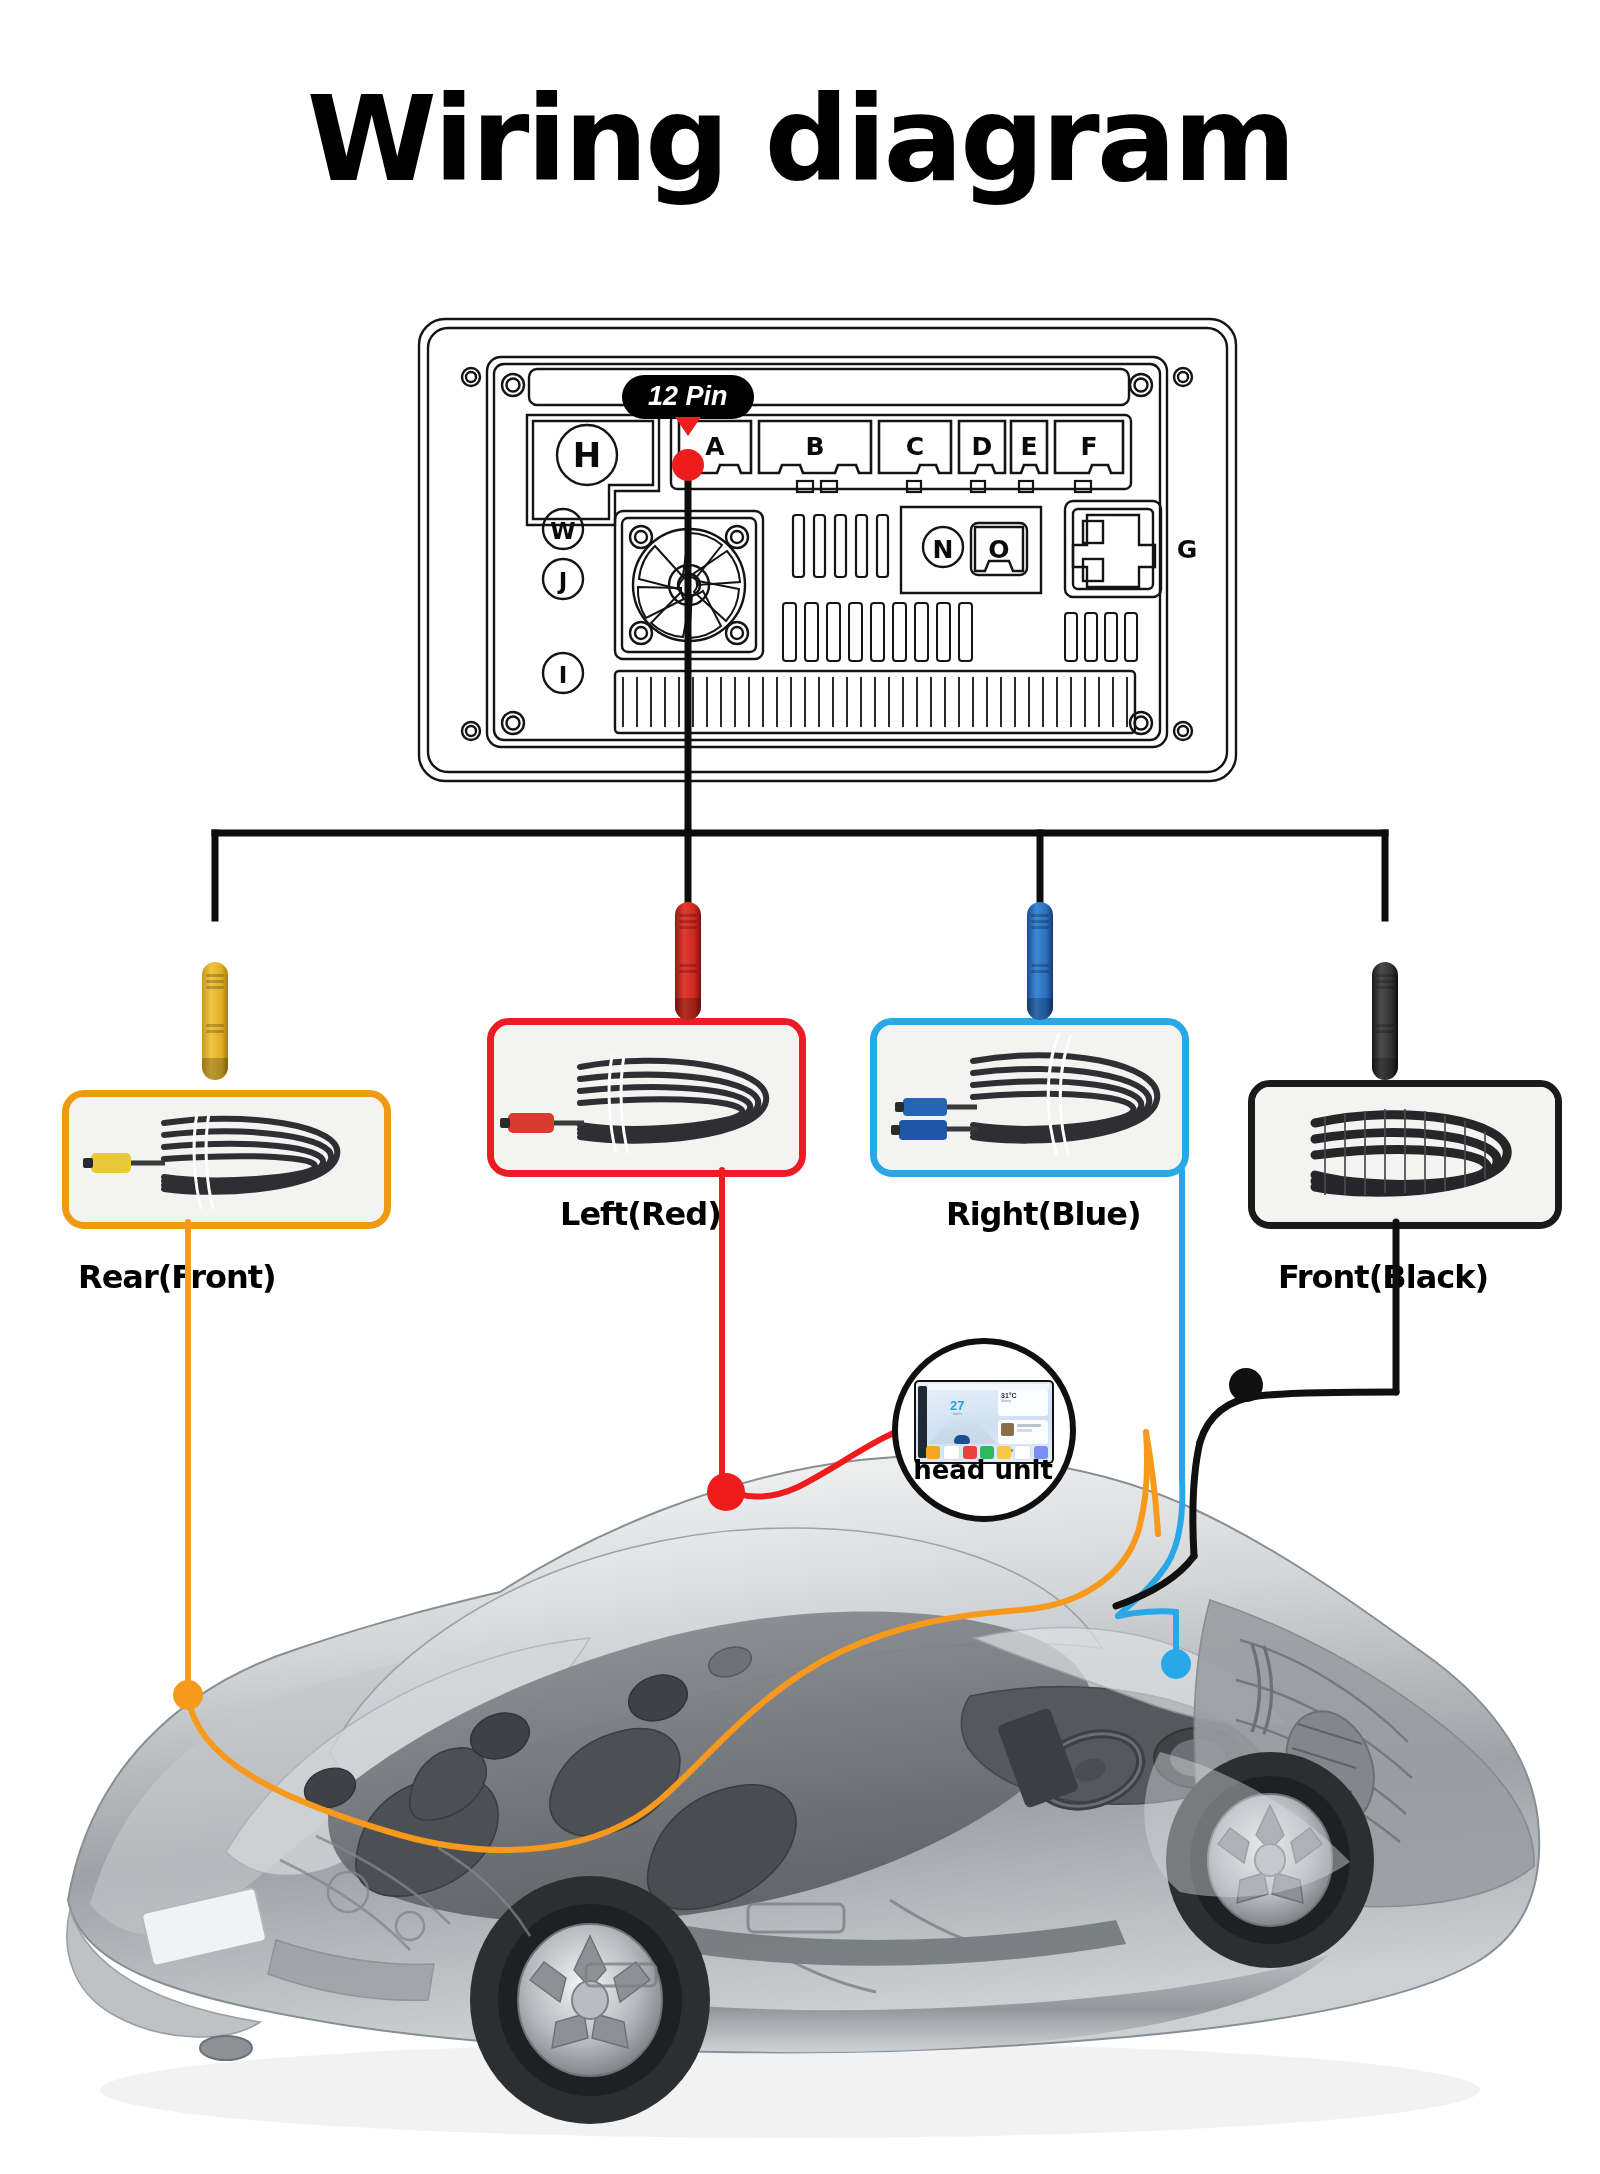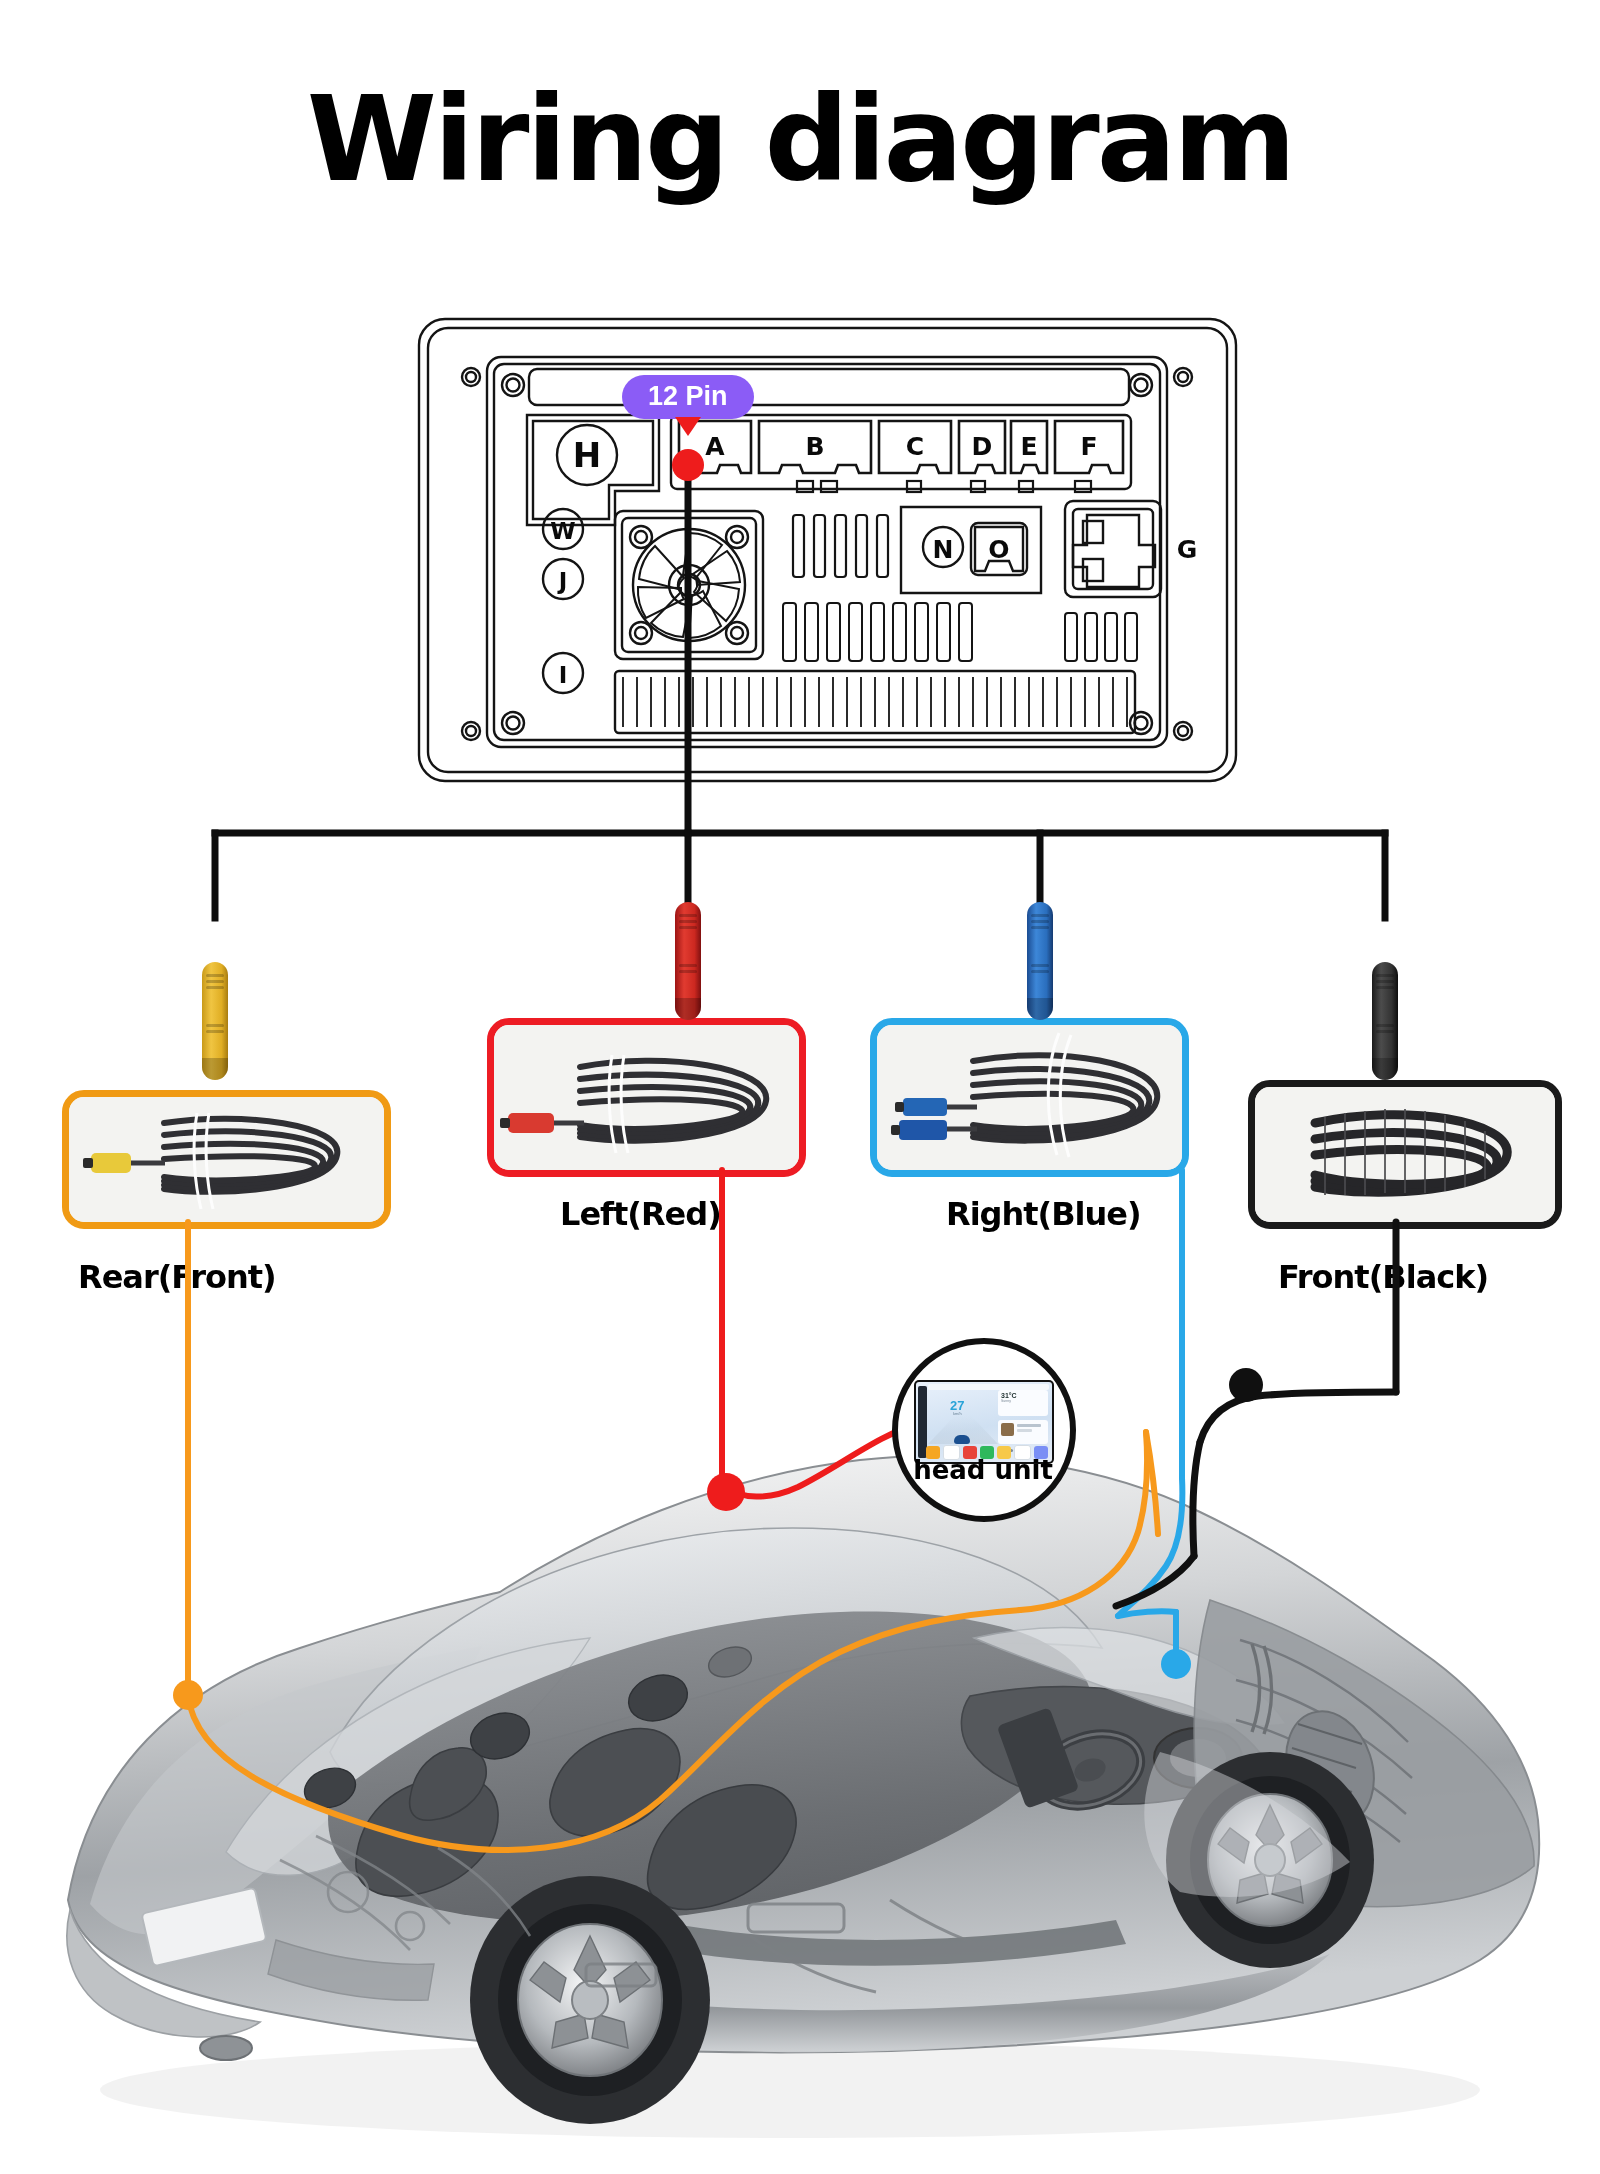--- a/index.html
+++ b/index.html
@@ -40,29 +40,30 @@
     top: 315px;
     width: 825px;
     height: 500px;
   }
   #headunit-wrap svg { display: block; }
 
   .pin-badge {
     position: absolute;
     left: 622px;
     top: 375px;
-    background: #8b5cf6;
+    background: #000000;
     color: #ffffff;
     font-weight: bold;
     font-size: 27px;
     padding: 8px 26px 9px 26px;
     border-radius: 24px;
     line-height: 1;
     z-index: 6;
     white-space: nowrap;
+    font-style: italic;
   }
   .pin-badge::after {
     content: "";
     position: absolute;
     left: 50%;
     bottom: -17px;
     margin-left: -13px;
     border-left: 13px solid transparent;
     border-right: 13px solid transparent;
     border-top: 19px solid #ee1c1c;

